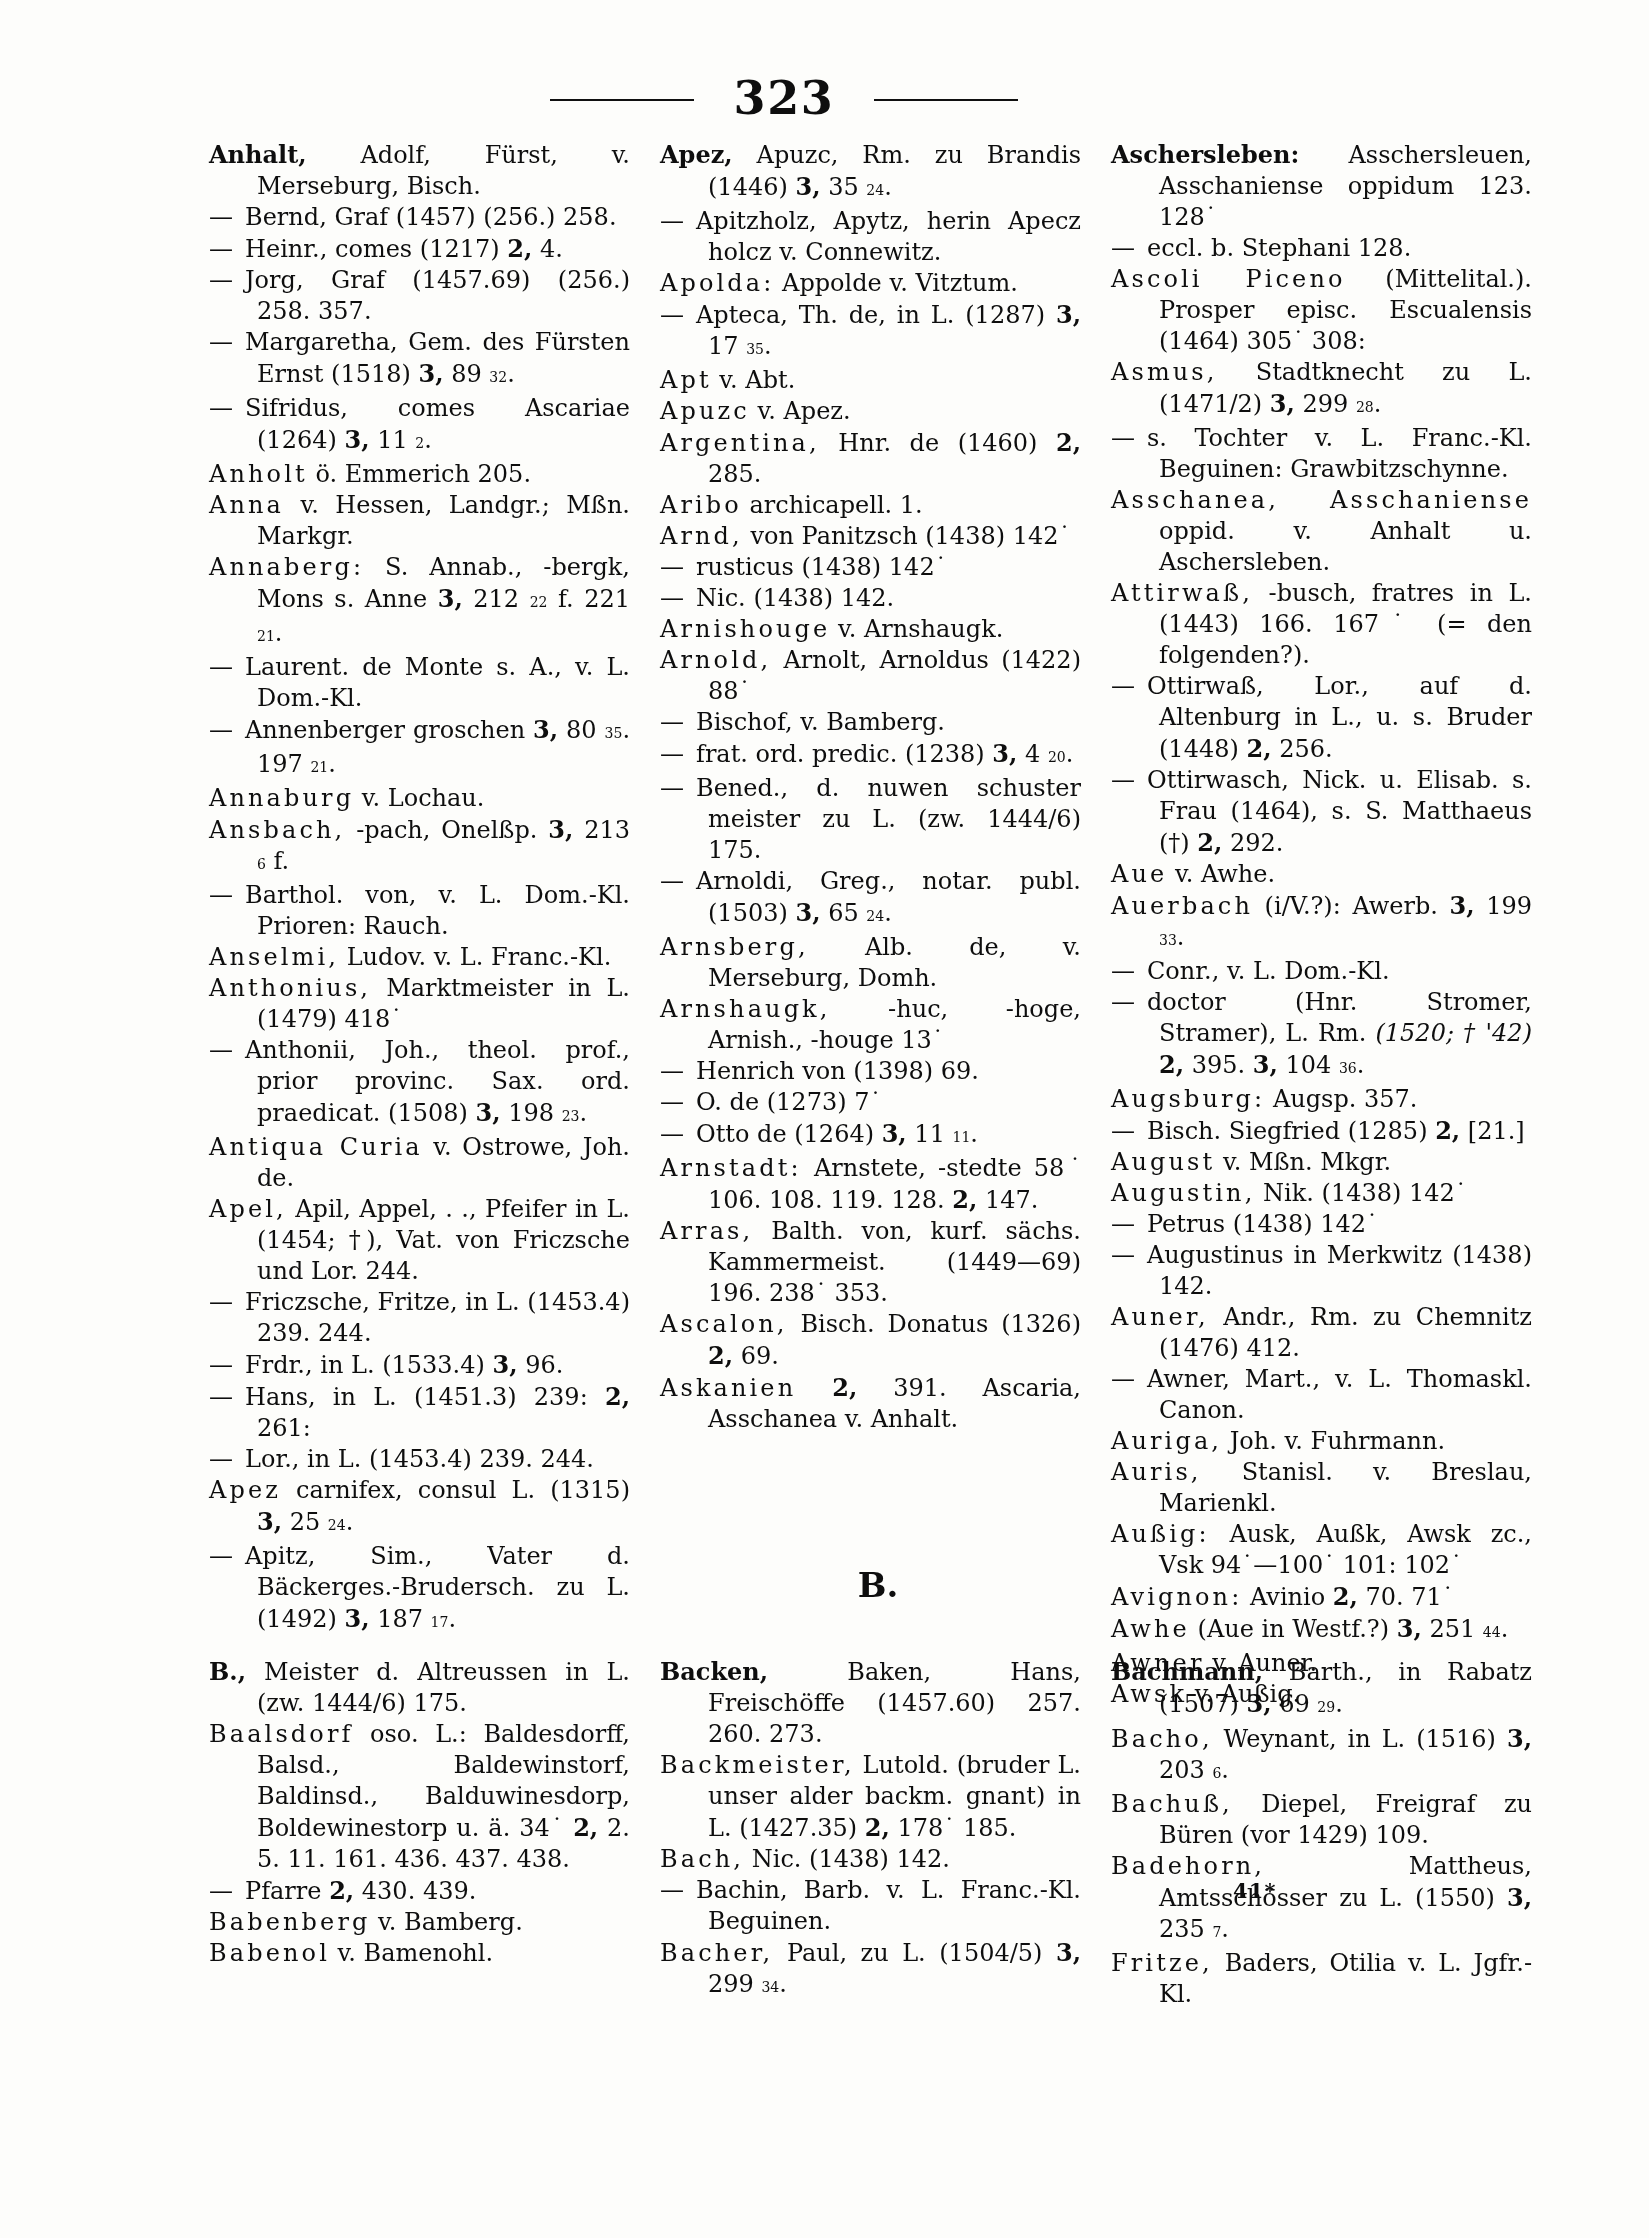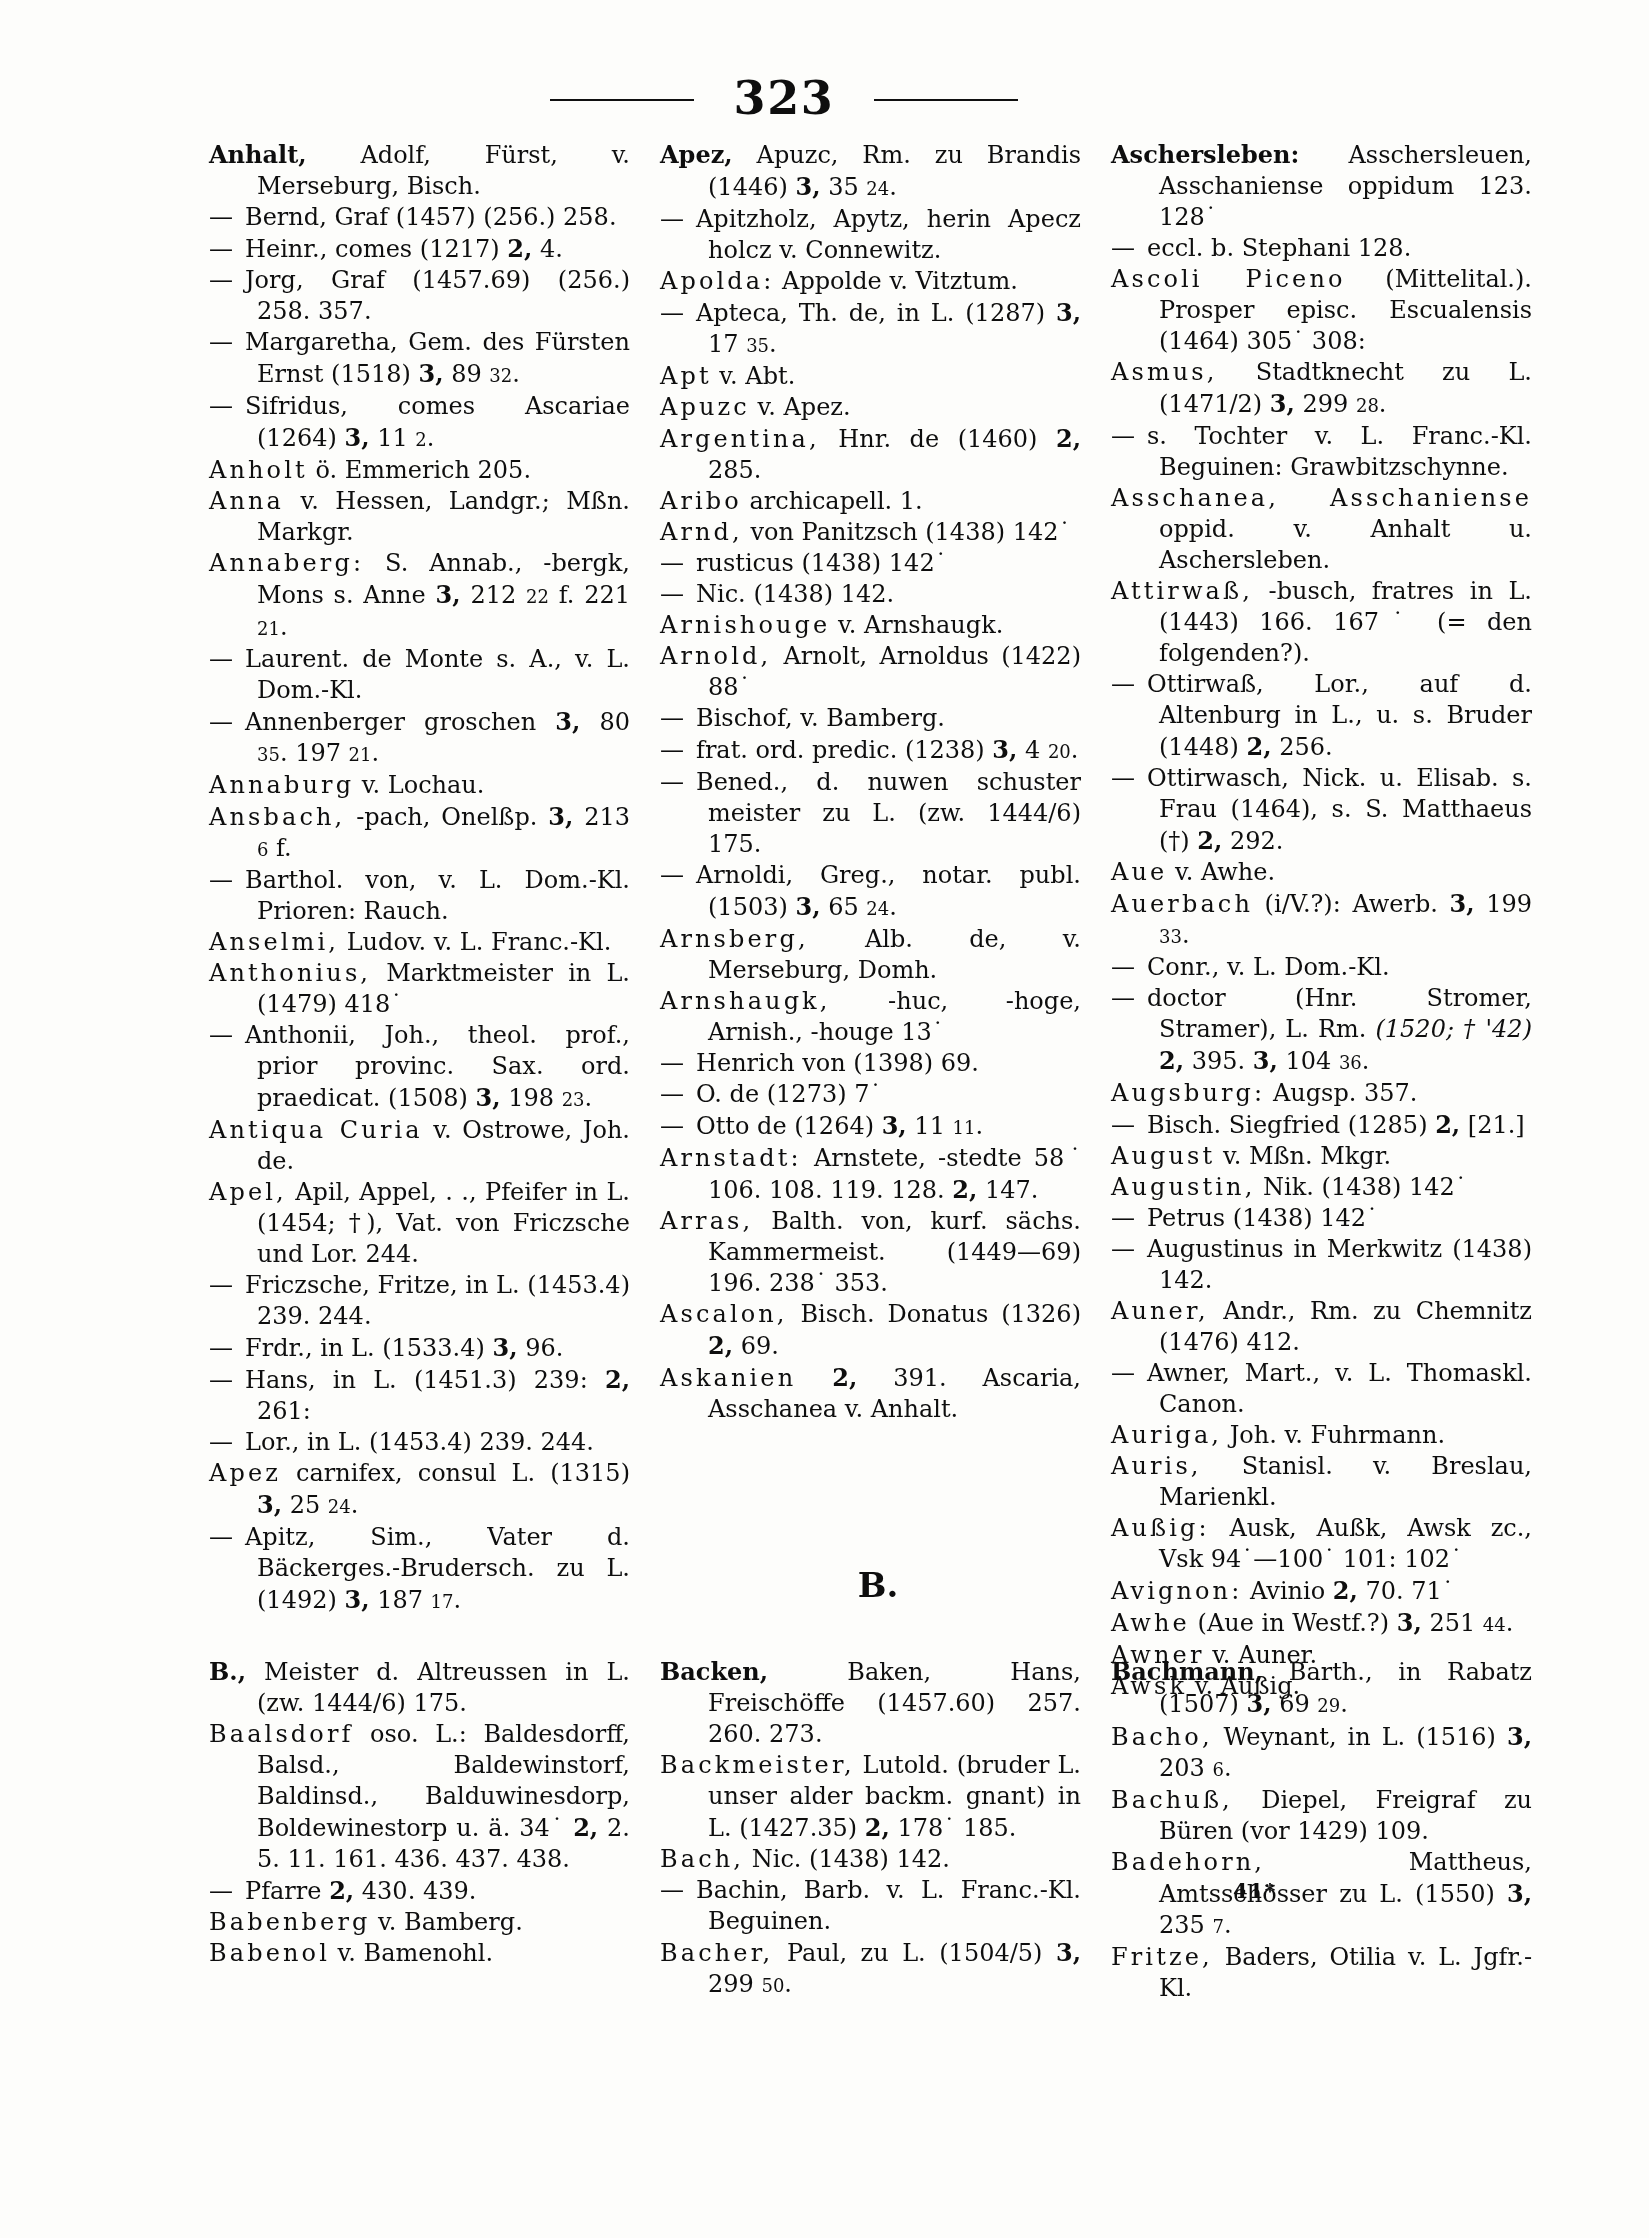--- a/index.html
+++ b/index.html
@@ -23,21 +23,21 @@
   .cols {
     position:absolute; left:209px; width:1338px;
     display:flex; gap:30px;
   }
   .cols-a { top:139px; }
   .cols-b { top:1656px; }
   .col { width:421px; text-align:justify; }
   .col p { margin:0; padding-left:48px; text-indent:-48px; }
   .h.bold { font-weight:bold; }
   .h.sp { letter-spacing:0.13em; }
-  .ln { font-size:18px; }
+  .ln { font-size:14px; }
   .dash { letter-spacing:0; }
   .bhead {
     position:absolute; top:1568px; left:209px; width:1338px;
     text-align:center; font-weight:bold; font-size:34px; line-height:1;
   }
   .signature {
     position:absolute; top:1875px; left:1233px;
     font-size:21px; font-weight:bold; letter-spacing:1.1px;text-align:center;
   }
   i { font-style:italic; }
@@ -150,21 +150,21 @@
         <p><span class="h sp">Baalsdorf</span> oso. L.: Baldesdorff, Balsd., Baldewinstorf, Baldinsd., Balduwinesdorp, Boldewinestorp u. ä. 34˙ <b>2,</b> 2. 5. 11. 161. 436. 437. 438.</p>
         <p><span class="dash">—</span> Pfarre <b>2,</b> 430. 439.</p>
         <p><span class="h sp">Babenberg</span> v. Bamberg.</p>
         <p><span class="h sp">Babenol</span> v. Bamenohl.</p>
       </div>
     <div class="col">
         <p><span class="h bold">Backen,</span> Baken, Hans, Freischöffe (1457.60) 257. 260. 273.</p>
         <p><span class="h sp">Backmeister,</span> Lutold. (bruder L. unser alder backm. gnant) in L. (1427.35) <b>2,</b> 178˙ 185.</p>
         <p><span class="h sp">Bach,</span> Nic. (1438) 142.</p>
         <p><span class="dash">—</span> Bachin, Barb. v. L. Franc.-Kl. Beguinen.</p>
-        <p><span class="h sp">Bacher,</span> Paul, zu L. (1504/5) <b>3,</b> 299 <span class="ln">50</span>.</p>
+        <p><span class="h sp">Bacher,</span> Paul, zu L. (1504/5) <b>3,</b> 299 <span class="ln">34</span>.</p>
       </div>
     <div class="col">
         <p><span class="h bold">Bachmann,</span> Barth., in Rabatz (1507) <b>3,</b> 69 <span class="ln">29</span>.</p>
         <p><span class="h sp">Bacho,</span> Weynant, in L. (1516) <b>3,</b> 203 <span class="ln">6</span>.</p>
         <p><span class="h sp">Bachuß,</span> Diepel, Freigraf zu Büren (vor 1429) 109.</p>
         <p><span class="h sp">Badehorn,</span> Mattheus, Amtsschösser zu L. (1550) <b>3,</b> 235 <span class="ln">7</span>.</p>
         <p><span class="h sp">Fritze,</span> Baders, Otilia v. L. Jgfr.-Kl.</p>
       </div>
   </div>
 

